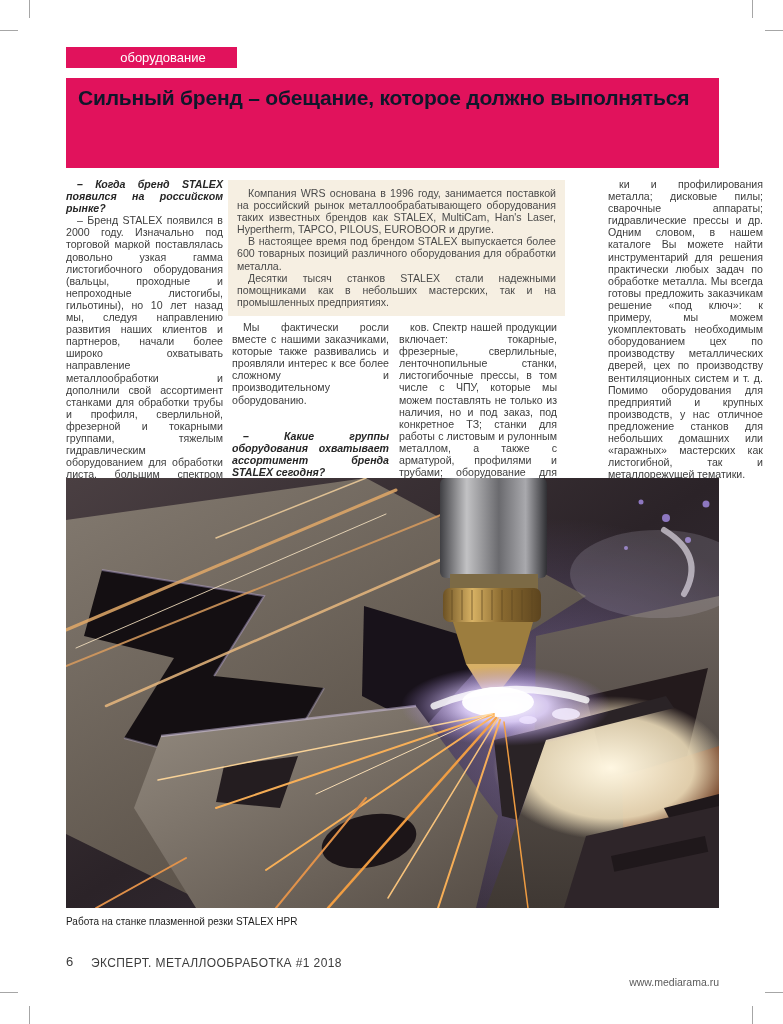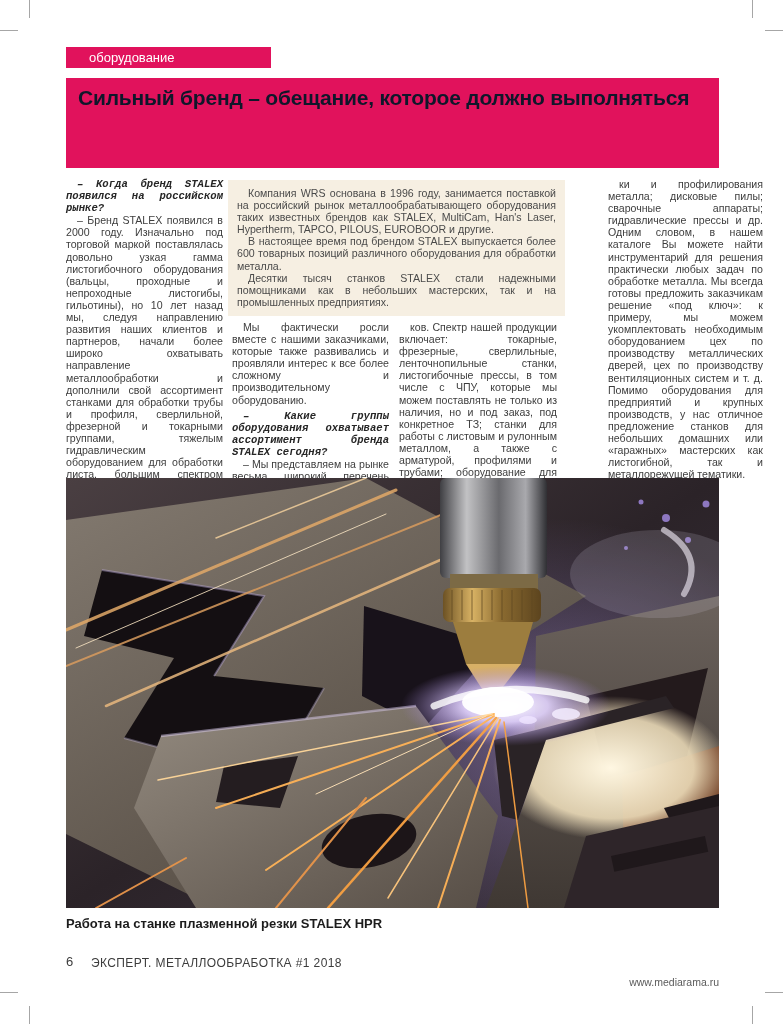--- a/index.html
+++ b/index.html
@@ -1,46 +1,46 @@
 <!DOCTYPE html>
 <html lang="ru" style="--accent: #e1125c; --beige: #f6efe2;"><head>
 <meta charset="utf-8">
 <style>
   html,body{margin:0;padding:0;background:#fff;}
   .page{position:relative;width:783px;height:1024px;background:#ffffff;
         font-family:"Liberation Sans",sans-serif;overflow:hidden;}
   .crop{position:absolute;background:#a6a6a6;}
 
-  .badge{position:absolute;left:66px;top:47px;width:205px;height:21px;
+  .badge{position:absolute;left:66px;top:47px;width:171px;height:21px;
          background:var(--accent,#e1125c);color:#fff;font-size:13px;line-height:21px;
-         padding-left:23px;box-sizing:border-box;}
+         padding-left:23px;box-sizing:border-box;text-align:center;}
   .banner{position:absolute;left:66px;top:78px;width:653px;height:90px;
           background:var(--accent,#e1125c);color:#0f172a;box-sizing:border-box;padding:8px 12px 0;}
   .banner .title{font-size:21px;font-weight:bold;letter-spacing:-0.2px;margin:0 0 4px;}
   .banner .subtitle{font-size:16.5px;font-weight:400;line-height:21px;max-width:600px;}
 
   .col{position:absolute;top:178px;width:157px;font-size:10.6px;line-height:12.1px;
        color:#3d3d3d;text-align:justify;}
   .col p{margin:0;text-indent:11px;}
-  .col .q{font-weight:bold;font-style:italic;color:#262626;font-family:Liberation Mono, monospace;}
+  .col .q{font-weight:bold;font-style:italic;color:#262626;}
   .col1{left:66px;}
   .col2{left:232px;top:321px;}
-  .col2 .q{margin-top:4px;}
+  .col2 .q{margin-top:24px;}
   .col3{left:399px;top:321px;width:158px;}
   .col4{left:564px;width:155px;margin-left:44px;}
 
   .infobox{position:absolute;left:228px;top:180px;width:337px;height:136px;
            background:var(--beige,#f6efe2);box-sizing:border-box;padding:7px 9px;
            font-size:10.6px;line-height:12.1px;color:#4a4a4a;text-align:justify;}
   .infobox p{margin:0;text-indent:11px;}
 
   .photo{position:absolute;left:66px;top:478px;width:653px;height:430px;background:#2a2127;}
   .photo svg{display:block;}
-  .caption{position:absolute;left:66px;top:916px;width:653px;font-size:13px;
-           font-weight:bold;color:#1c1c1c;}
+  .caption{position:absolute;left:66px;top:916px;width:653px;font-size:10px;
+           font-weight:normal;color:#1c1c1c;}
 
   .footer{position:absolute;left:66px;top:954px;width:653px;height:18px;color:#3c3c3c;}
   .footer .page-num{position:absolute;left:0;top:0;font-size:13px;}
   .footer .mag{position:absolute;left:25px;top:2px;font-size:12px;letter-spacing:0.4px;}
   .footer .url{position:absolute;right:0;top:2px;font-size:10.5px;color:#5a5a5a;margin-top:20px;}
 </style>
 </head>
 <body>
 
 <div class="page">

